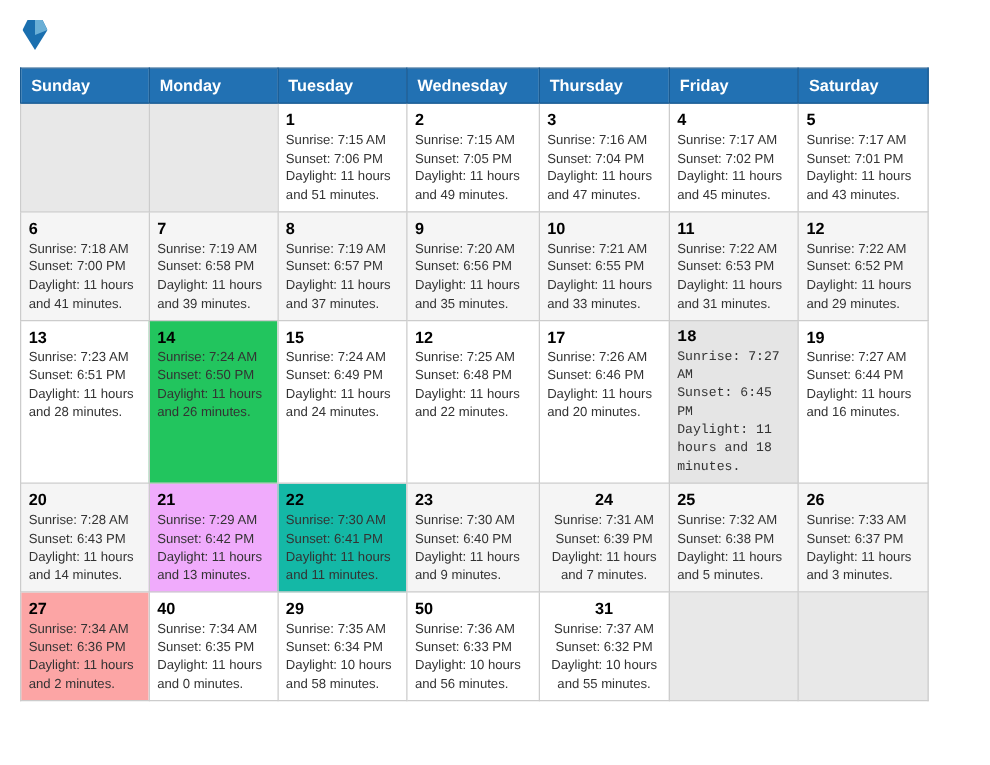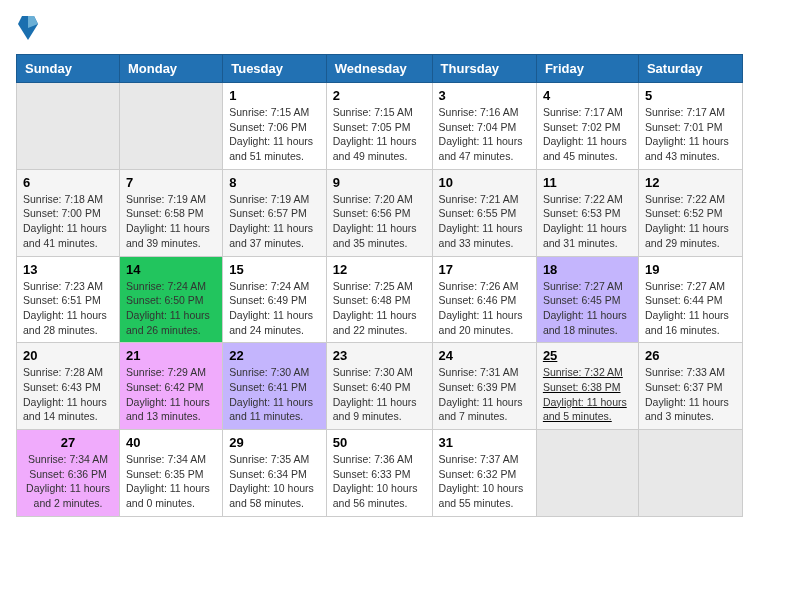--- a/index.html
+++ b/index.html
@@ -196,77 +196,77 @@
             <div class="day-info">Sunrise: 7:24 AM<br>Sunset: 6:49 PM<br>Daylight: 11 hours and 24 minutes.</div>
           </td>
           <td style="background: rgb(255, 255, 255);">
             <span class="day-num">12</span>
             <div class="day-info">Sunrise: 7:25 AM<br>Sunset: 6:48 PM<br>Daylight: 11 hours and 22 minutes.</div>
           </td>
           <td style="background: rgb(255, 255, 255);">
             <span class="day-num">17</span>
             <div class="day-info">Sunrise: 7:26 AM<br>Sunset: 6:46 PM<br>Daylight: 11 hours and 20 minutes.</div>
           </td>
-          <td style="background: #c4b5fd;">
+          <td style="background: #e5e5e5; font-family: Liberation Mono, monospace;">
             <span class="day-num">18</span>
             <div class="day-info">Sunrise: 7:27 AM<br>Sunset: 6:45 PM<br>Daylight: 11 hours and 18 minutes.</div>
           </td>
           <td style="background: rgb(255, 255, 255); margin-left: 12px;">
             <span class="day-num">19</span>
             <div class="day-info">Sunrise: 7:27 AM<br>Sunset: 6:44 PM<br>Daylight: 11 hours and 16 minutes.</div>
           </td>
         </tr>
         <tr>
           <td style="background: rgb(245, 245, 245);">
             <span class="day-num">20</span>
             <div class="day-info">Sunrise: 7:28 AM<br>Sunset: 6:43 PM<br>Daylight: 11 hours and 14 minutes.</div>
           </td>
           <td style="background: #f0abfc;">
             <span class="day-num">21</span>
             <div class="day-info">Sunrise: 7:29 AM<br>Sunset: 6:42 PM<br>Daylight: 11 hours and 13 minutes.</div>
           </td>
-          <td style="background: #c4b5fd;">
+          <td style="background: #14b8a6;">
             <span class="day-num">22</span>
             <div class="day-info">Sunrise: 7:30 AM<br>Sunset: 6:41 PM<br>Daylight: 11 hours and 11 minutes.</div>
           </td>
           <td style="background: rgb(245, 245, 245); margin-top: 24px;">
             <span class="day-num">23</span>
             <div class="day-info">Sunrise: 7:30 AM<br>Sunset: 6:40 PM<br>Daylight: 11 hours and 9 minutes.</div>
           </td>
-          <td style="background: rgb(245, 245, 245);">
+          <td style="background: rgb(245, 245, 245); text-align: center;">
             <span class="day-num">24</span>
             <div class="day-info">Sunrise: 7:31 AM<br>Sunset: 6:39 PM<br>Daylight: 11 hours and 7 minutes.</div>
           </td>
-          <td style="background: rgb(245, 245, 245); text-decoration: underline;">
+          <td style="background: rgb(245, 245, 245);">
             <span class="day-num">25</span>
             <div class="day-info">Sunrise: 7:32 AM<br>Sunset: 6:38 PM<br>Daylight: 11 hours and 5 minutes.</div>
           </td>
           <td style="background: rgb(245, 245, 245);">
             <span class="day-num">26</span>
             <div class="day-info">Sunrise: 7:33 AM<br>Sunset: 6:37 PM<br>Daylight: 11 hours and 3 minutes.</div>
           </td>
         </tr>
         <tr>
-          <td style="background: #f0abfc; text-align: center;">
+          <td style="background: #fca5a5;">
             <span class="day-num">27</span>
             <div class="day-info">Sunrise: 7:34 AM<br>Sunset: 6:36 PM<br>Daylight: 11 hours and 2 minutes.</div>
           </td>
           <td style="background: rgb(255, 255, 255);">
             <span class="day-num">40</span>
             <div class="day-info">Sunrise: 7:34 AM<br>Sunset: 6:35 PM<br>Daylight: 11 hours and 0 minutes.</div>
           </td>
           <td style="background: rgb(255, 255, 255);">
             <span class="day-num">29</span>
             <div class="day-info">Sunrise: 7:35 AM<br>Sunset: 6:34 PM<br>Daylight: 10 hours and 58 minutes.</div>
           </td>
           <td style="background: rgb(255, 255, 255);">
             <span class="day-num">50</span>
             <div class="day-info">Sunrise: 7:36 AM<br>Sunset: 6:33 PM<br>Daylight: 10 hours and 56 minutes.</div>
           </td>
-          <td style="background: rgb(255, 255, 255);">
+          <td style="background: rgb(255, 255, 255); text-align: center;">
             <span class="day-num">31</span>
             <div class="day-info">Sunrise: 7:37 AM<br>Sunset: 6:32 PM<br>Daylight: 10 hours and 55 minutes.</div>
           </td>
           <td class="empty-cell"></td>
           <td class="empty-cell"></td>
         </tr>
       </tbody>
   </table>
 </div>
 

